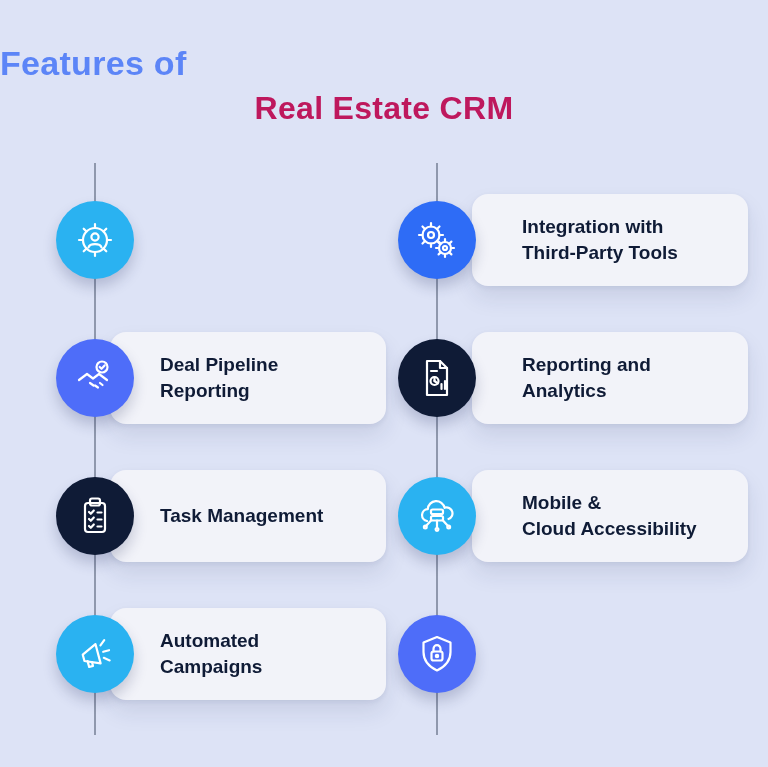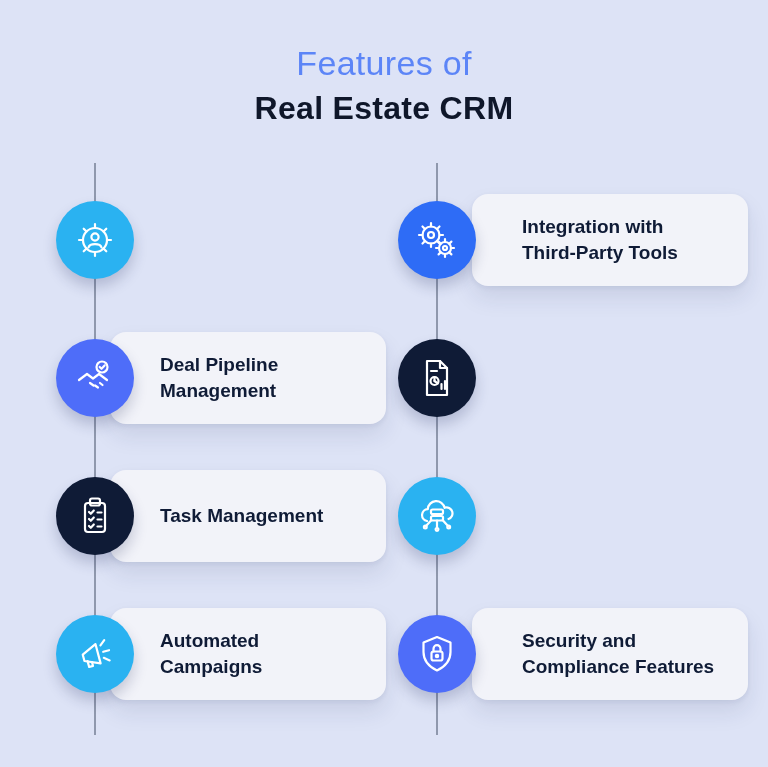--- a/index.html
+++ b/index.html
@@ -3,27 +3,27 @@
 <meta charset="utf-8">
 <style>
   * { margin:0; padding:0; box-sizing:border-box; }
   body { font-family:"Liberation Sans", sans-serif; }
   .stage {
     position:relative; width:768px; height:767px;
     background:#dde3f6; overflow:hidden;
   }
   .title-accent {
     position:absolute; top:44px; left:0; width:100%;
-    text-align:center; font-size:34px; font-weight:400;
+    text-align:left; font-size:34px; font-weight:700;
     color:#5c85f7; letter-spacing:.3px;
   }
   .title-main {
     position:absolute; top:90px; left:0; width:100%;
     text-align:center; font-size:32px; font-weight:700;
-    color:#0f172a; letter-spacing:.3px;
+    color:#be185d; letter-spacing:.3px;
   }
   .vline {
     position:absolute; top:163px; height:572px; width:2px;
     background:#8f98ad;
   }
   .vline.l { left:94px; }
   .vline.r { left:436px; }
   .card {
     position:absolute; width:276px; height:92px;
     background:#f2f3f9; border-radius:16px;
@@ -61,37 +61,41 @@
 <div class="stage">
 
   <div class="title-accent">Features of</div>
   <div class="title-main">Real Estate CRM</div>
 
   <div class="vline l"></div>
   <div class="vline r"></div>
 
   <div class="card pos-l row-1">
     <span class="label">Deal Pipeline
-Management</span>
+Reporting</span>
   </div>
   <div class="card pos-l row-3">
     <span class="label">Automated
 Campaigns</span>
   </div>
   <div class="card pos-l row-2">
     <span class="label">Task Management</span>
   </div>
 
   <div class="card pos-r row-0">
     <span class="label">Integration with
 Third-Party Tools</span>
   </div>
-  <div class="card pos-r row-3">
-    <span class="label">Security and
-Compliance Features</span>
+  <div class="card pos-r row-1">
+    <span class="label">Reporting and
+Analytics</span>
+  </div>
+  <div class="card pos-r row-2">
+    <span class="label">Mobile &amp;
+Cloud Accessibility</span>
   </div>
 
   <div class="icon-wrap ipos-l irow-0" style="background: rgb(42, 178, 241);">
     <svg viewBox="0 0 44 44">
         <g>
       <circle cx="22" cy="22" r="12"></circle>
       <path d="M22 6v4"></path>
           <path d="M22 34v4"></path>
           <path d="M6 22h4"></path>
           <path d="M34 22h4"></path>

